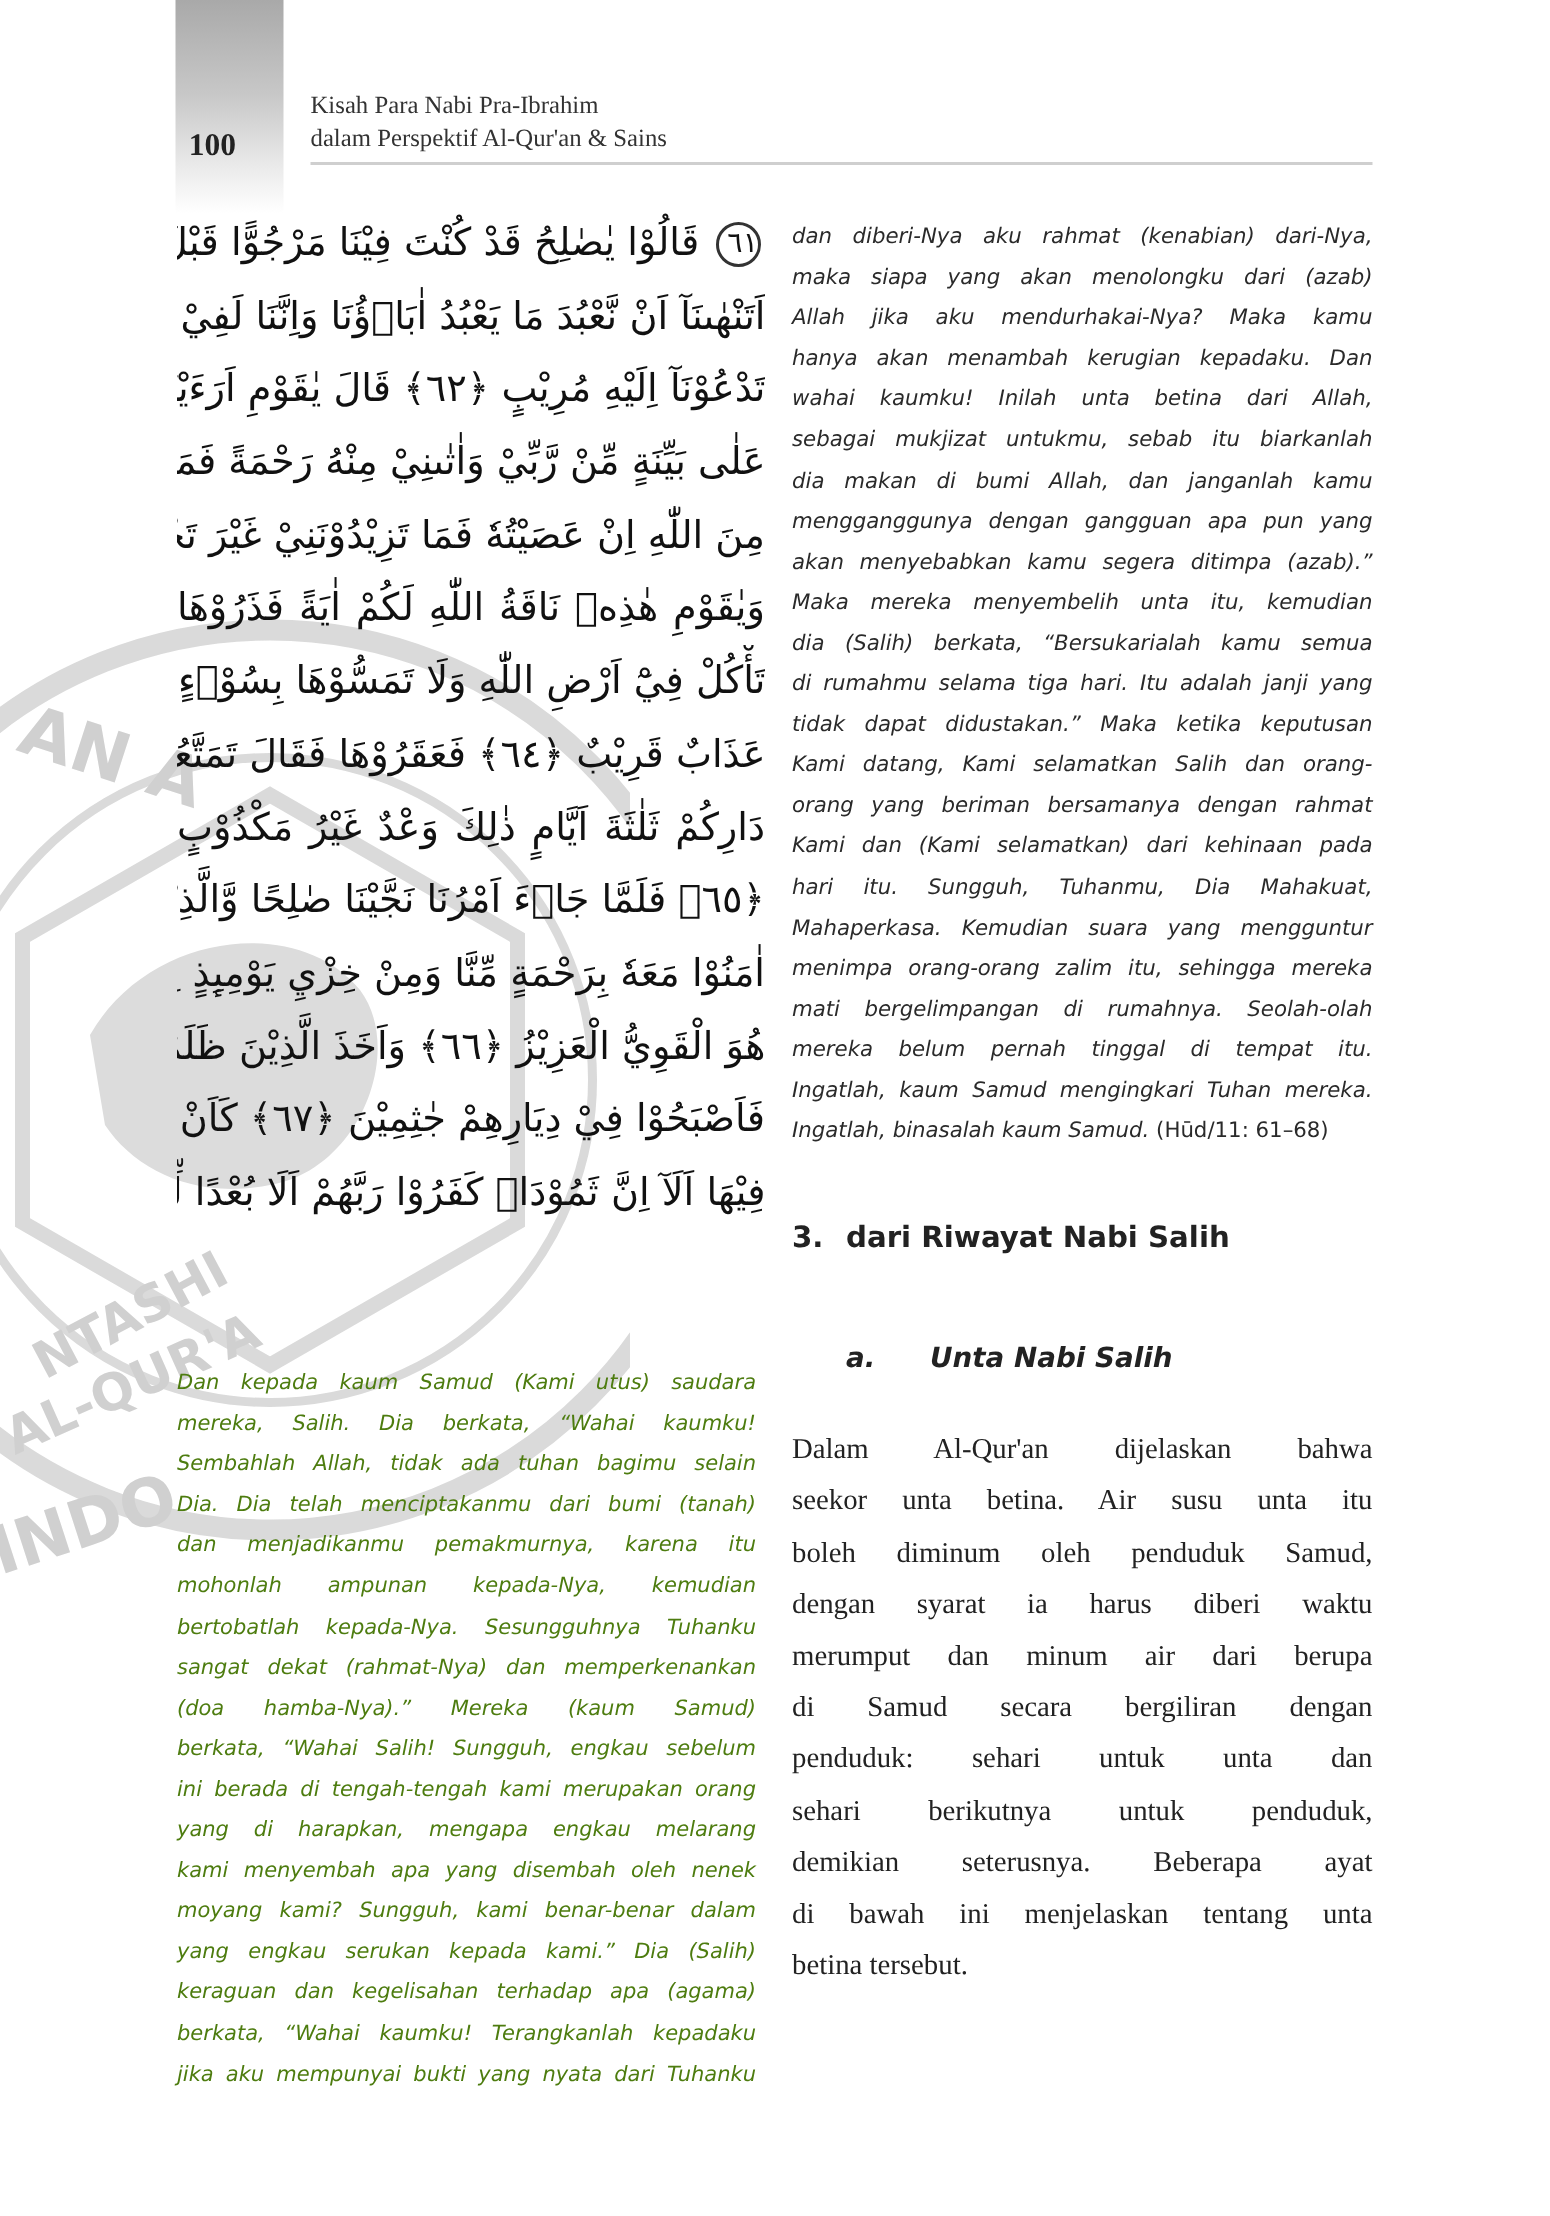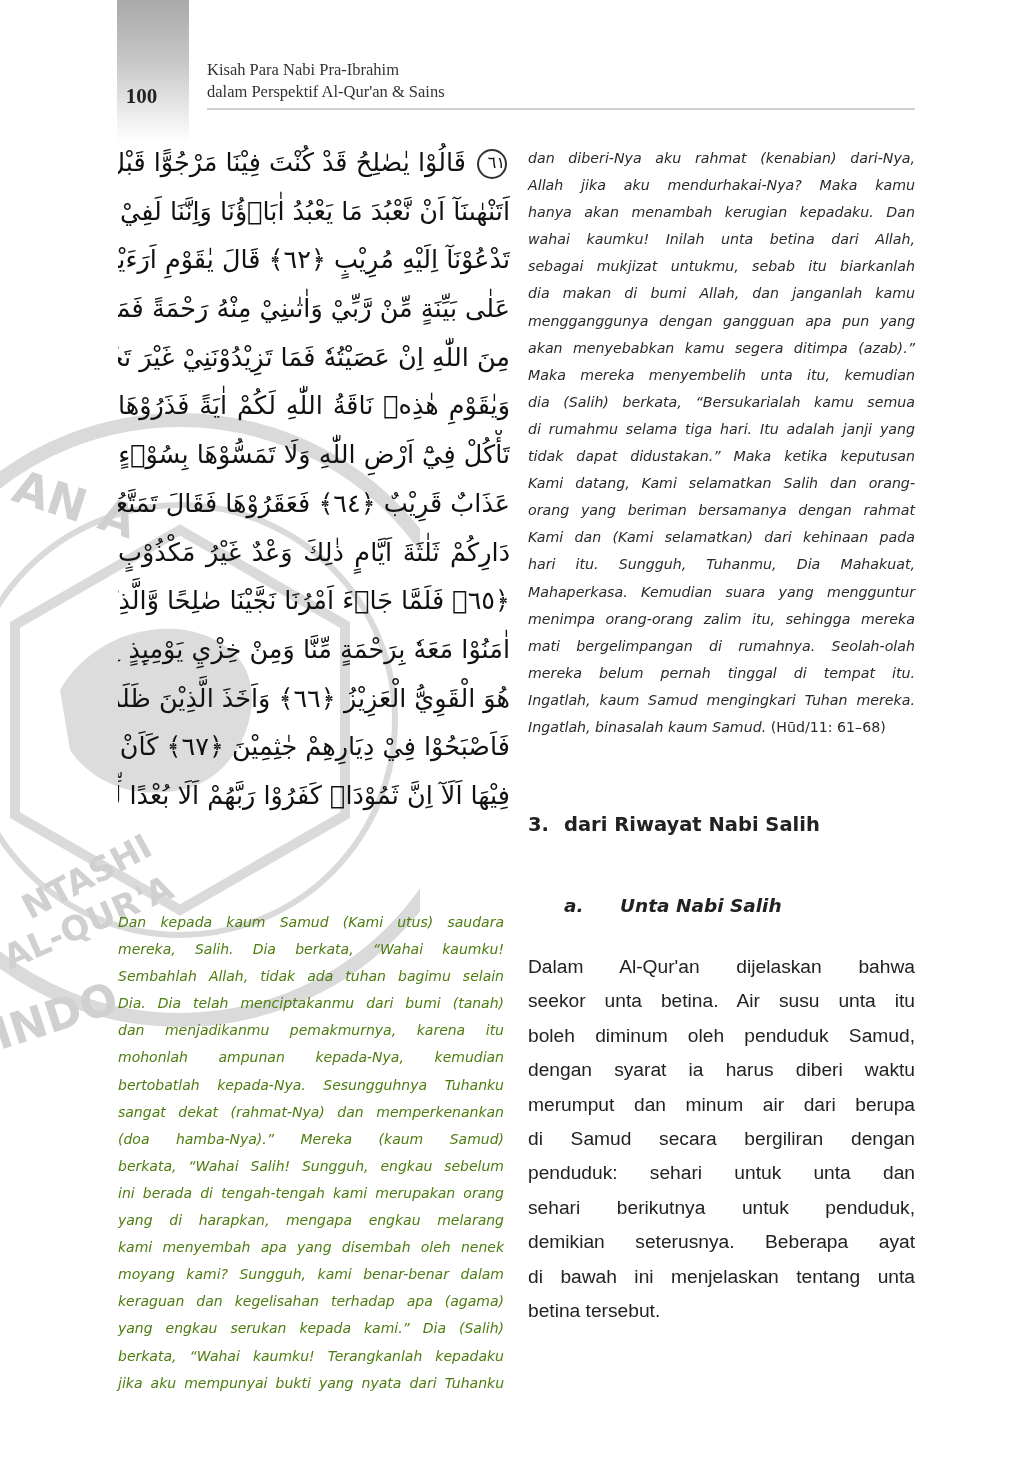--- a/index.html
+++ b/index.html
@@ -21,21 +21,21 @@
     .watermark { position: absolute; left: -60px; top: 360px; width: 480px; height: 720px; pointer-events: none; }
 
     .arabic-block {
       position: absolute; left: 118px; top: 138px; width: 392px;
       direction: rtl; text-align: justify; text-align-last: justify;
       font-family: "DejaVu Sans", sans-serif; font-size: 25.5px; line-height: 48.7px; color: #111;
     }
     .arabic-line { display: block; white-space: nowrap; overflow: hidden; height: 48.7px; }
     .ayah-mark {
       display: inline-block; width: 26px; height: 26px; border: 2px double #333; border-radius: 50%;
-      font-size: 16px; line-height: 24px; text-align: center; vertical-align: middle; margin: 0 3px;
+      font-size: 19px; line-height: 24px; text-align: center; vertical-align: middle; margin: 0 3px;
     }
 
     .translation-left {
       position: absolute; left: 118px; top: 872px; width: 386px;
       font-family: "DejaVu Sans", sans-serif; font-style: italic; font-size: 14px; line-height: 27.1px;
       text-align: justify; color: #4d7c0f; margin-top: 37px;
     }
     .translation-right {
       position: absolute; left: 528px; top: 145px; width: 387px;
       font-family: "DejaVu Sans", sans-serif; font-style: italic; font-size: 14.2px; line-height: 27.1px;
@@ -53,21 +53,21 @@
     .section-text { position: absolute; left: 36px; top: 0; white-space: nowrap; }
     .subsection-heading {
       position: absolute; left: 528px; top: 895px;
       font-family: "DejaVu Sans", sans-serif; font-weight: bold; font-style: italic; font-size: 18.5px; color: #222;
     }
     .subsection-letter { position: absolute; left: 36px; top: 0; }
     .subsection-text { position: absolute; left: 92px; top: 0; white-space: nowrap; }
 
     .body-para {
       position: absolute; left: 528px; top: 950px; width: 387px;
-      font-family: Liberation Sans, sans-serif; font-size: 19.2px; line-height: 34.4px; color: #222;
+      font-family: Liberation Serif, serif; font-size: 19.2px; line-height: 34.4px; color: #222;
     }
     .bp-line { display: block; text-align: justify; text-align-last: justify; white-space: nowrap; }
     .bp-line.last { text-align-last: left; }
   </style>
 </head>
 <body>
 
 <div class="page-tab"></div>
 <div class="page-number">100</div>
 <div class="running-head">
@@ -116,28 +116,29 @@
   <span class="tl-line">dan menjadikanmu pemakmurnya, karena itu</span>
   <span class="tl-line">mohonlah ampunan kepada-Nya, kemudian</span>
   <span class="tl-line">bertobatlah kepada-Nya. Sesungguhnya Tuhanku</span>
   <span class="tl-line">sangat dekat (rahmat-Nya) dan memperkenankan</span>
   <span class="tl-line">(doa hamba-Nya).” Mereka (kaum Samud)</span>
   <span class="tl-line">berkata, “Wahai Salih! Sungguh, engkau sebelum</span>
   <span class="tl-line">ini berada di tengah-tengah kami merupakan orang</span>
   <span class="tl-line">yang di harapkan, mengapa engkau melarang</span>
   <span class="tl-line">kami menyembah apa yang disembah oleh nenek</span>
   <span class="tl-line">moyang kami? Sungguh, kami benar-benar dalam</span>
+  <span class="tl-line">yang engkau serukan kepada kami.” Dia (Salih)</span>
   <span class="tl-line">keraguan dan kegelisahan terhadap apa (agama)</span>
-  <span class="tl-line">yang engkau serukan kepada kami.” Dia (Salih)</span>
   <span class="tl-line">berkata, “Wahai kaumku! Terangkanlah kepadaku</span>
   <span class="tl-line">jika aku mempunyai bukti yang nyata dari Tuhanku</span>
 </div>
 
 <div class="translation-right">
   <span class="tl-line">dan diberi-Nya aku rahmat (kenabian) dari-Nya,</span>
+  <span class="tl-line">maka siapa yang akan menolongku dari (azab)</span>
   <span class="tl-line">Allah jika aku mendurhakai-Nya? Maka kamu</span>
   <span class="tl-line">hanya akan menambah kerugian kepadaku. Dan</span>
   <span class="tl-line">wahai kaumku! Inilah unta betina dari Allah,</span>
   <span class="tl-line">sebagai mukjizat untukmu, sebab itu biarkanlah</span>
   <span class="tl-line">dia makan di bumi Allah, dan janganlah kamu</span>
   <span class="tl-line">mengganggunya dengan gangguan apa pun yang</span>
   <span class="tl-line">akan menyebabkan kamu segera ditimpa (azab).”</span>
   <span class="tl-line">Maka mereka menyembelih unta itu, kemudian</span>
   <span class="tl-line">dia (Salih) berkata, “Bersukarialah kamu semua</span>
   <span class="tl-line">di rumahmu selama tiga hari. Itu adalah janji yang</span>

